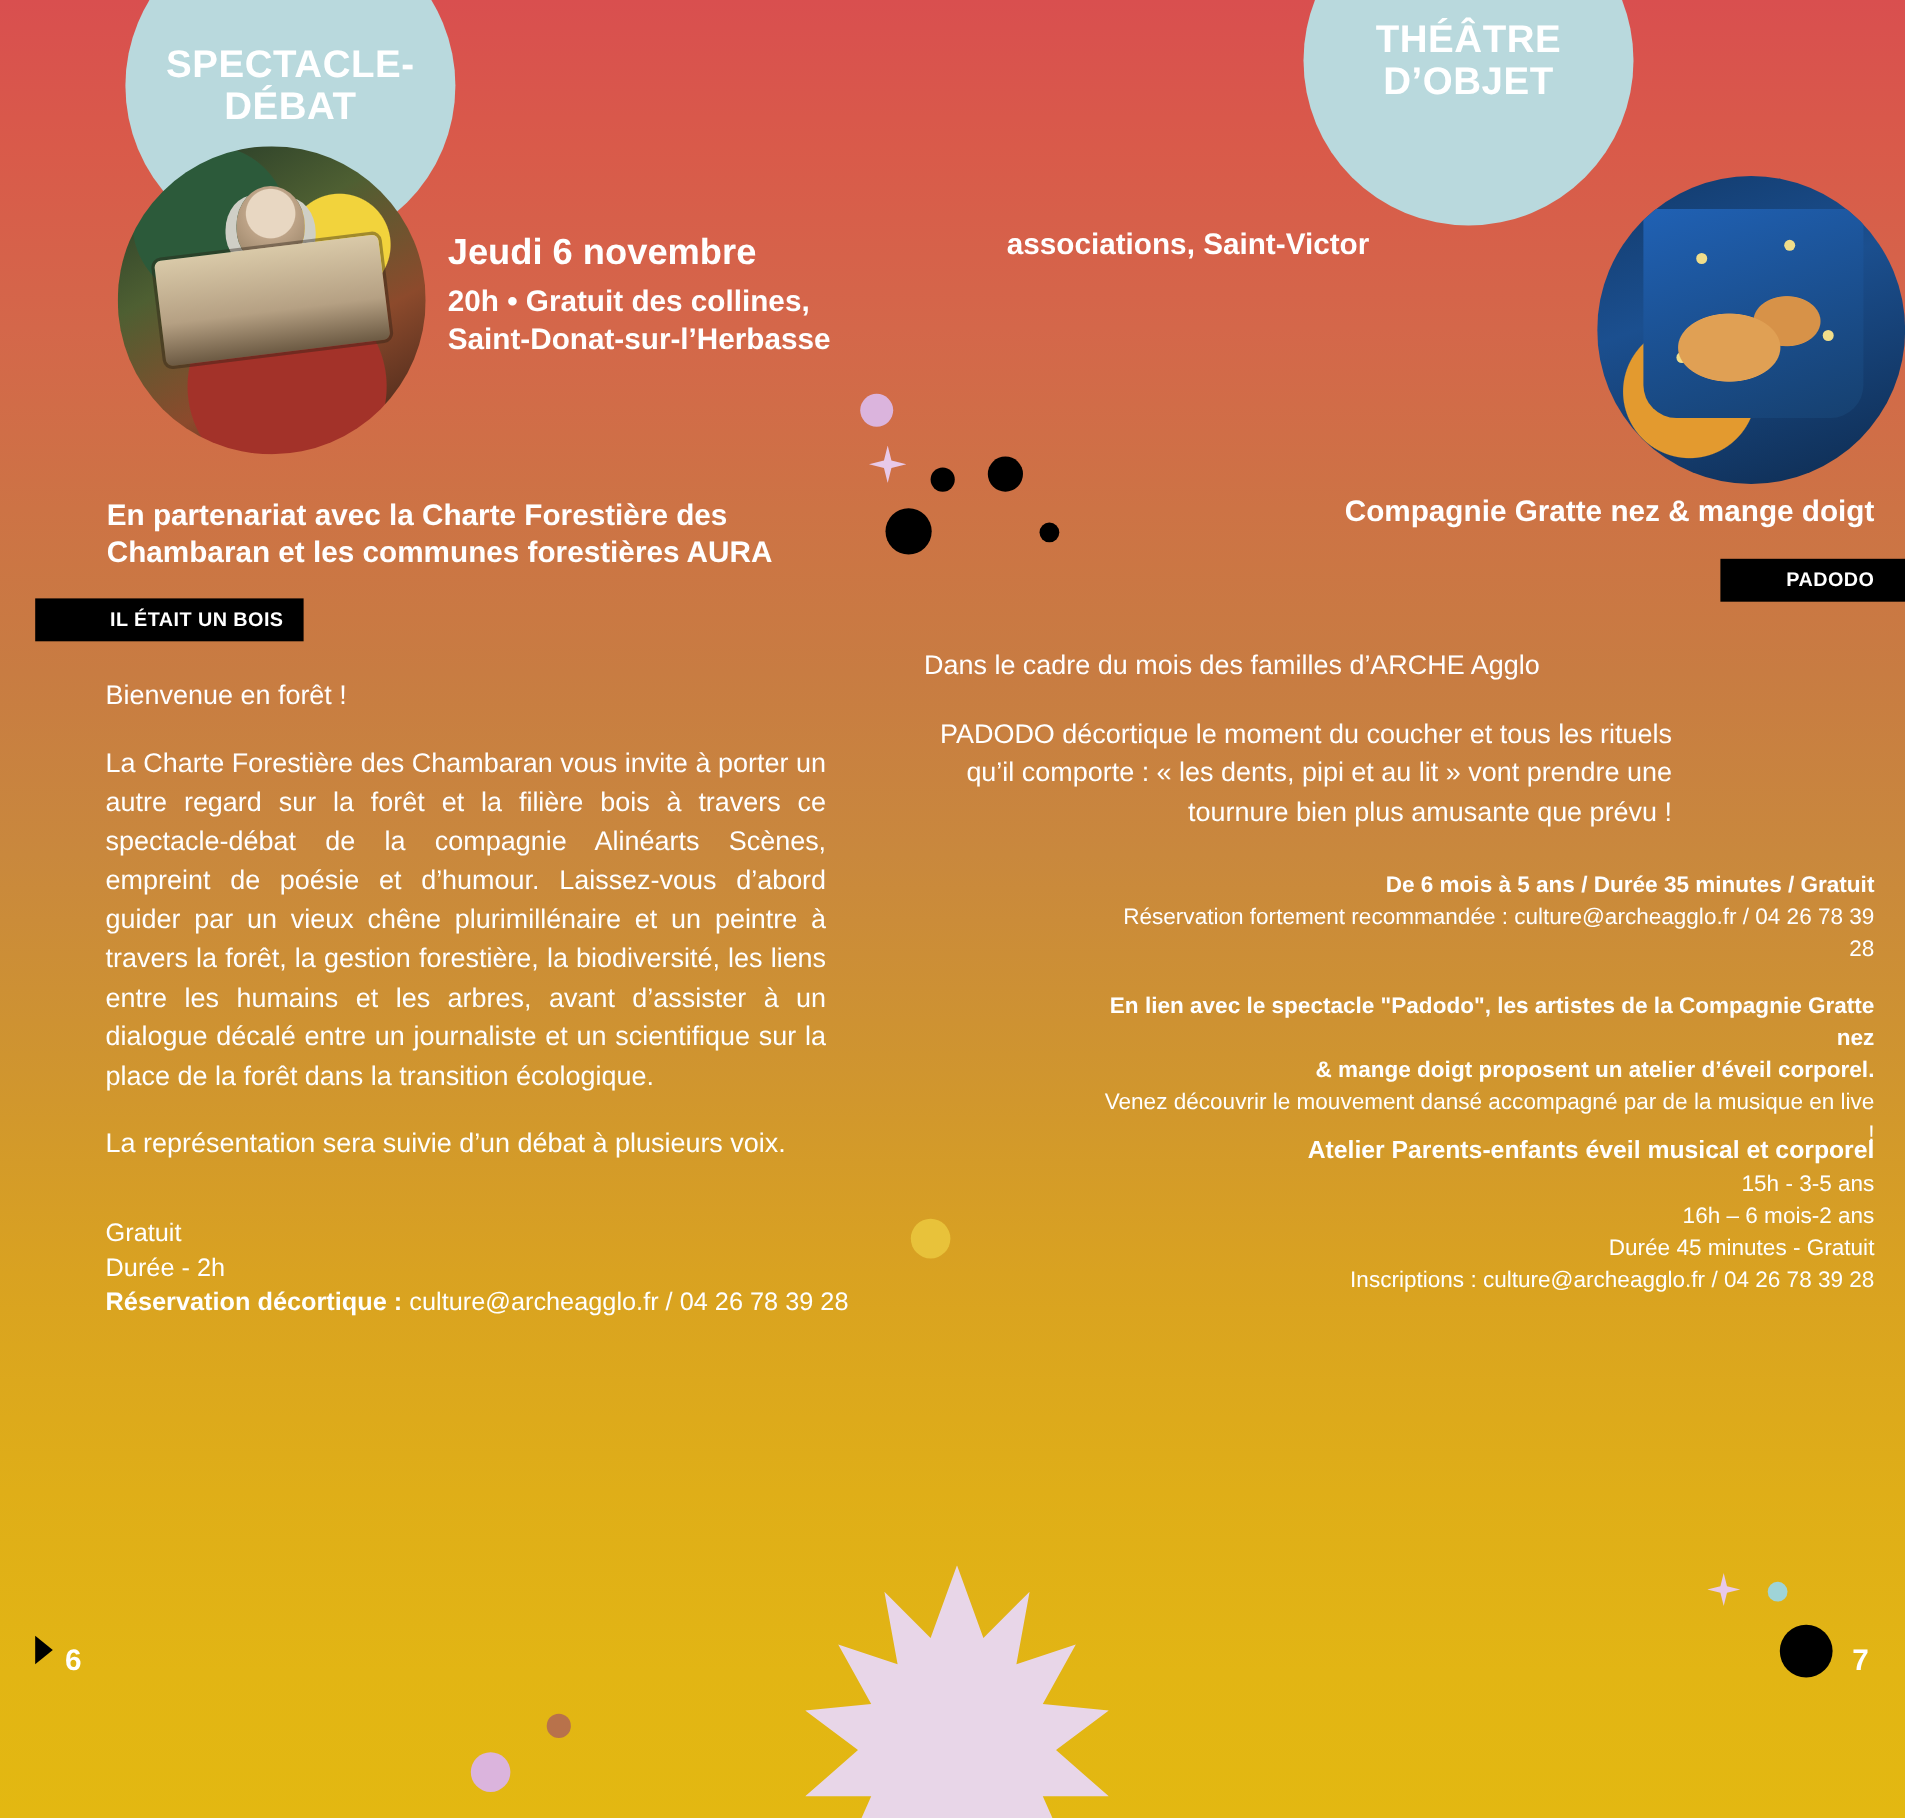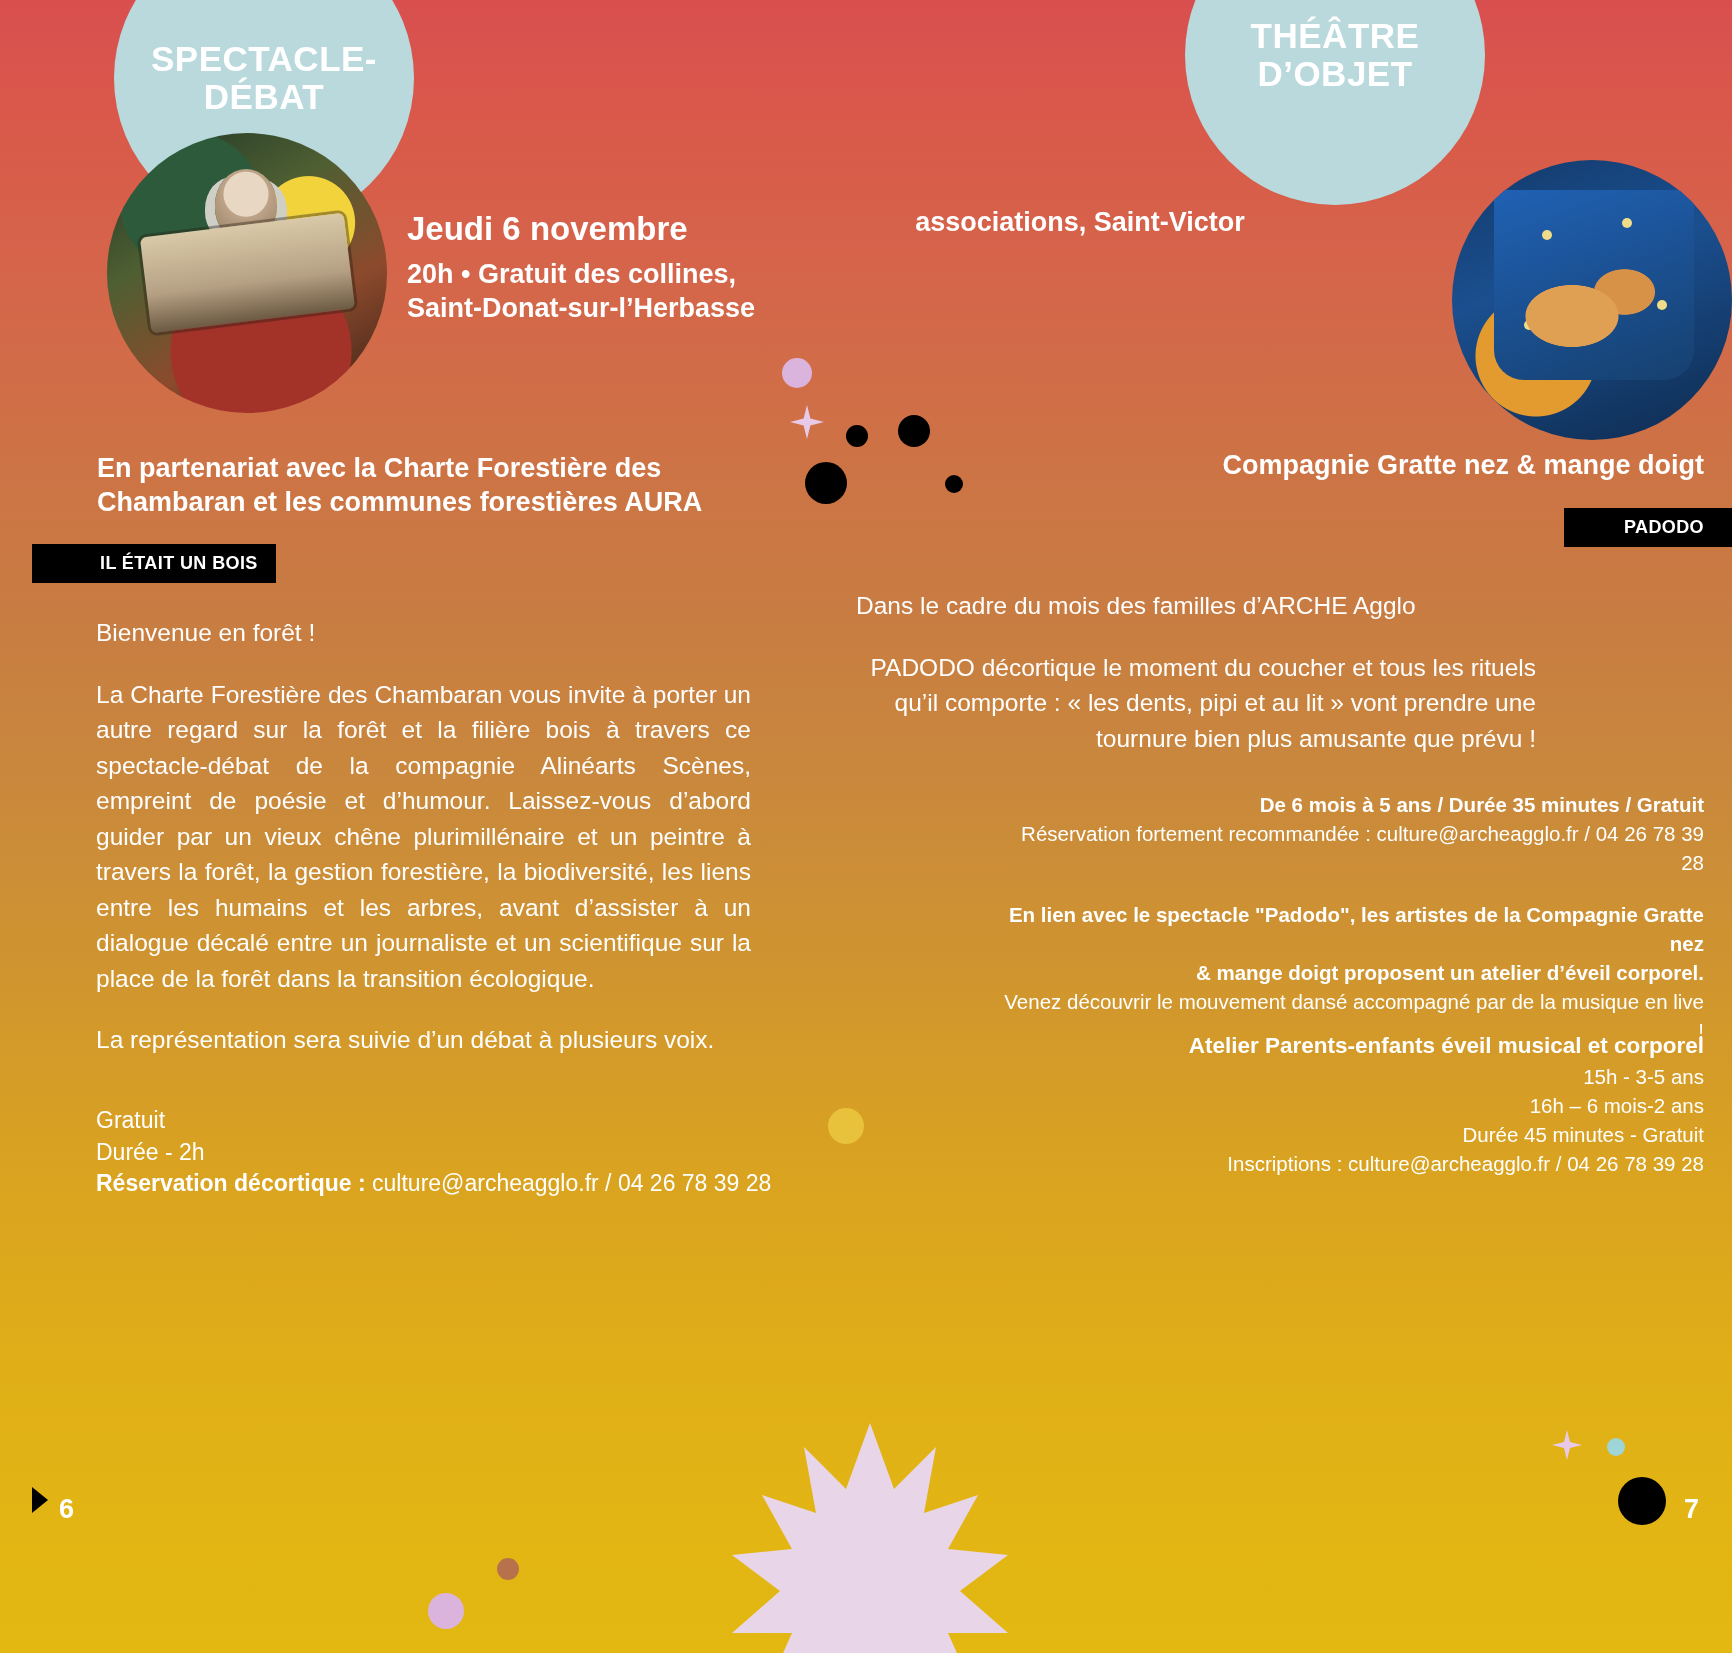--- a/index.html
+++ b/index.html
@@ -339,21 +339,21 @@
     <div class="sparkle4" style="left:-40px; top:405px;"></div>
     <div class="dot" style="left:16px; top:425px; width:22px; height:22px; background:#000;"></div>
     <div class="dot" style="left:68px; top:415px; width:32px; height:32px; background:#000;"></div>
     <div class="dot" style="left:-25px; top:462px; width:42px; height:42px; background:#000;"></div>
     <div class="dot" style="left:115px; top:475px; width:18px; height:18px; background:#000;"></div>
 
     <p class="company" style="position:absolute; right:28px; top:450px; width:700px;">Compagnie Gratte nez &amp; mange doigt</p>
 
     <div class="title-band band-right">PADODO</div>
 
-    <div class="right-text" style="position:absolute; left:26px; top:588px; width:680px;">
+    <div class="right-text" style="position:absolute; left:10px; top:588px; width:680px;">
       <p>Dans le cadre du mois des familles d’ARCHE Agglo</p>
       <p style="text-align:right;">PADODO décortique le moment du coucher et tous les rituels qu’il comporte : « les dents, pipi et au lit » vont prendre une tournure bien plus amusante que prévu !</p>
     </div>
 
     <div class="right-block" style="position:absolute; right:28px; top:790px; width:700px;">
       <div class="bold">De 6 mois à 5 ans  / Durée 35 minutes / Gratuit</div>
       <div>Réservation fortement recommandée : culture@archeagglo.fr / 04 26 78 39 28</div>
     </div>
 
     <div class="right-block" style="position:absolute; right:28px; top:900px; width:700px;">

